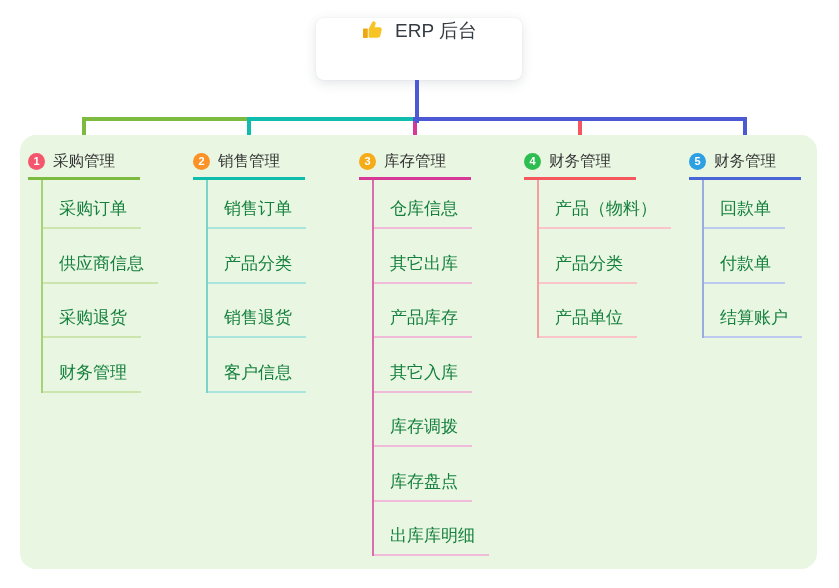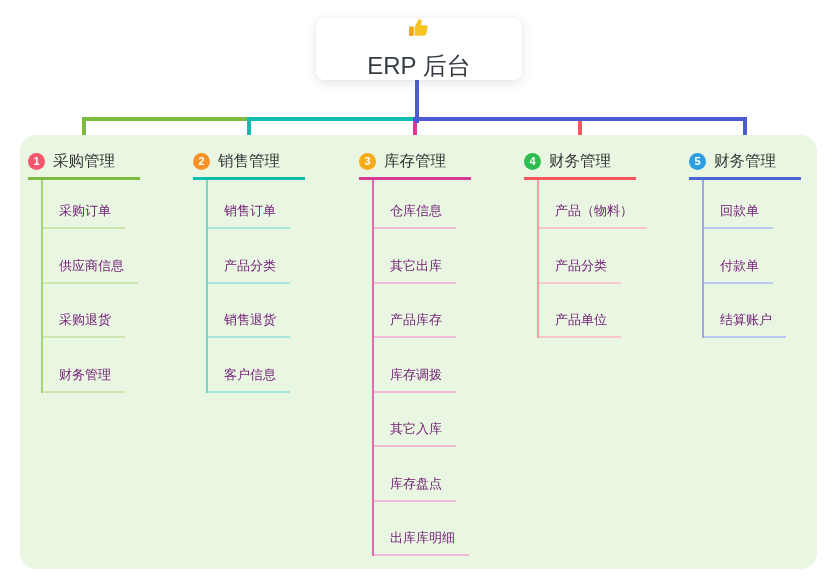--- a/index.html
+++ b/index.html
@@ -11,24 +11,23 @@
     position:relative;
     width:839px;height:588px;
     background:#ffffff;
     overflow:hidden;
   }
   
   .root-card{
     position:absolute;left:316px;top:18px;width:206px;height:62px;
     background:#ffffff;border-radius:8px;
     box-shadow:0 3px 12px rgba(60,70,90,.14), 0 0 2px rgba(60,70,90,.08);
-    display:flex;align-items:center;justify-content:center;gap:10px;
-    font-size:24px;font-weight:500;color:#353b42;
+    display:flex;align-items:flex-start;justify-content:center;gap:10px;
+    font-size:19px;font-weight:500;color:#353b42;
     cursor:default;
-    flex-direction:column;
   }
   .root-card svg{display:block;}
   
   .line{position:absolute;}
   .v4{width:4px;}
   .h4{height:4px;}
   
   .canvas{
     position:absolute;left:20px;top:135px;width:797px;height:434px;
     background:#e9f6e2;border-radius:16px;
@@ -56,21 +55,21 @@
   }
   .child{
     height:54.5px;
     display:flex;align-items:flex-end;
   }
   .child:first-child{height:49px;}
   .child-label{
     display:inline-block;
     padding:0 14px 7px 16px;
     border-bottom:2px solid var(--child);
-    font-size:13px;color:#701a75;
+    font-size:17px;color:#15803d;
     white-space:nowrap;
   }
 </style>
 </head>
 <body>
 
 <div class="page">
 
   <div class="root-card">
     <span style="display:flex;">
@@ -147,24 +146,24 @@
       <div class="child">
           <span class="child-label">仓库信息</span>
         </div>
       <div class="child">
           <span class="child-label">其它出库</span>
         </div>
       <div class="child">
           <span class="child-label">产品库存</span>
         </div>
       <div class="child">
+          <span class="child-label">其它入库</span>
+        </div>
+      <div class="child">
           <span class="child-label">库存调拨</span>
-        </div>
-      <div class="child">
-          <span class="child-label">其它入库</span>
         </div>
       <div class="child">
           <span class="child-label">库存盘点</span>
         </div>
       <div class="child">
           <span class="child-label">出库库明细</span>
         </div>
     </div>
   </div>
 

